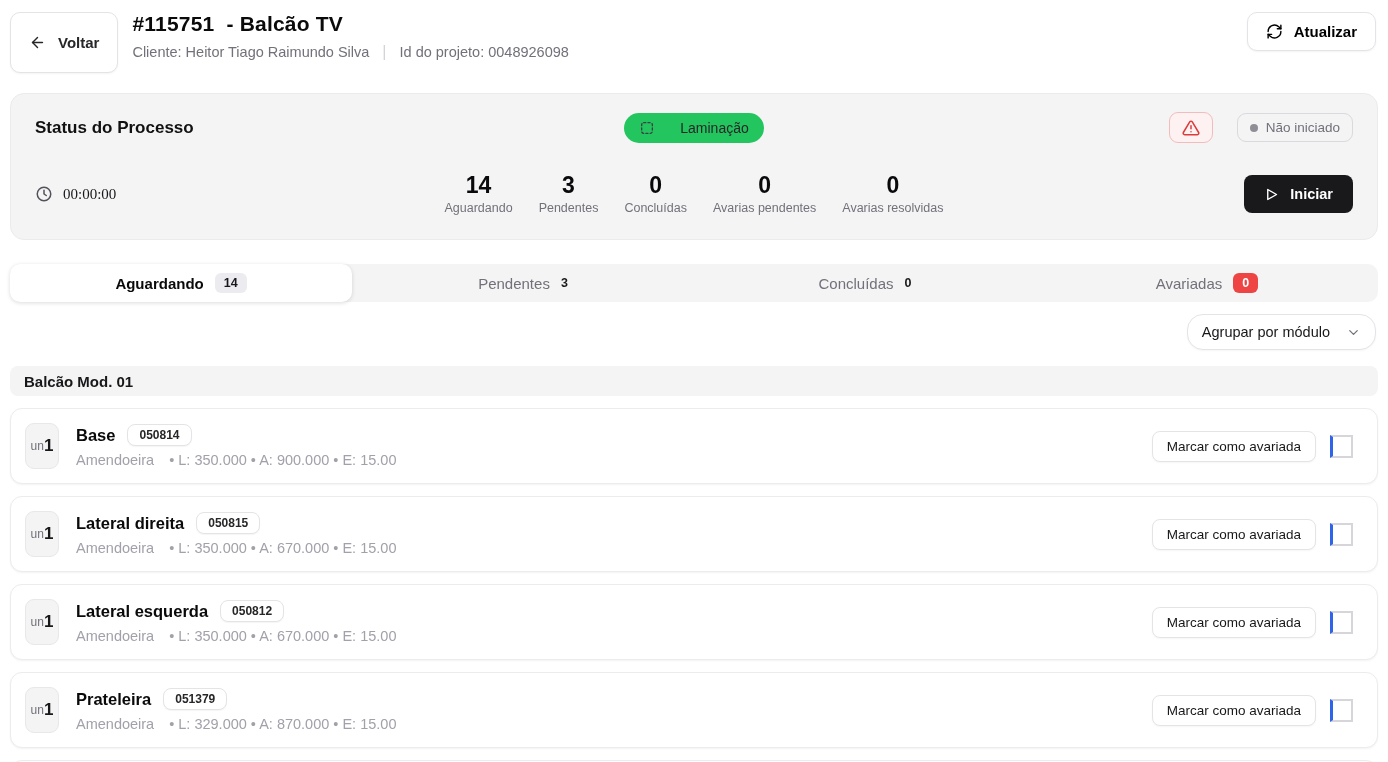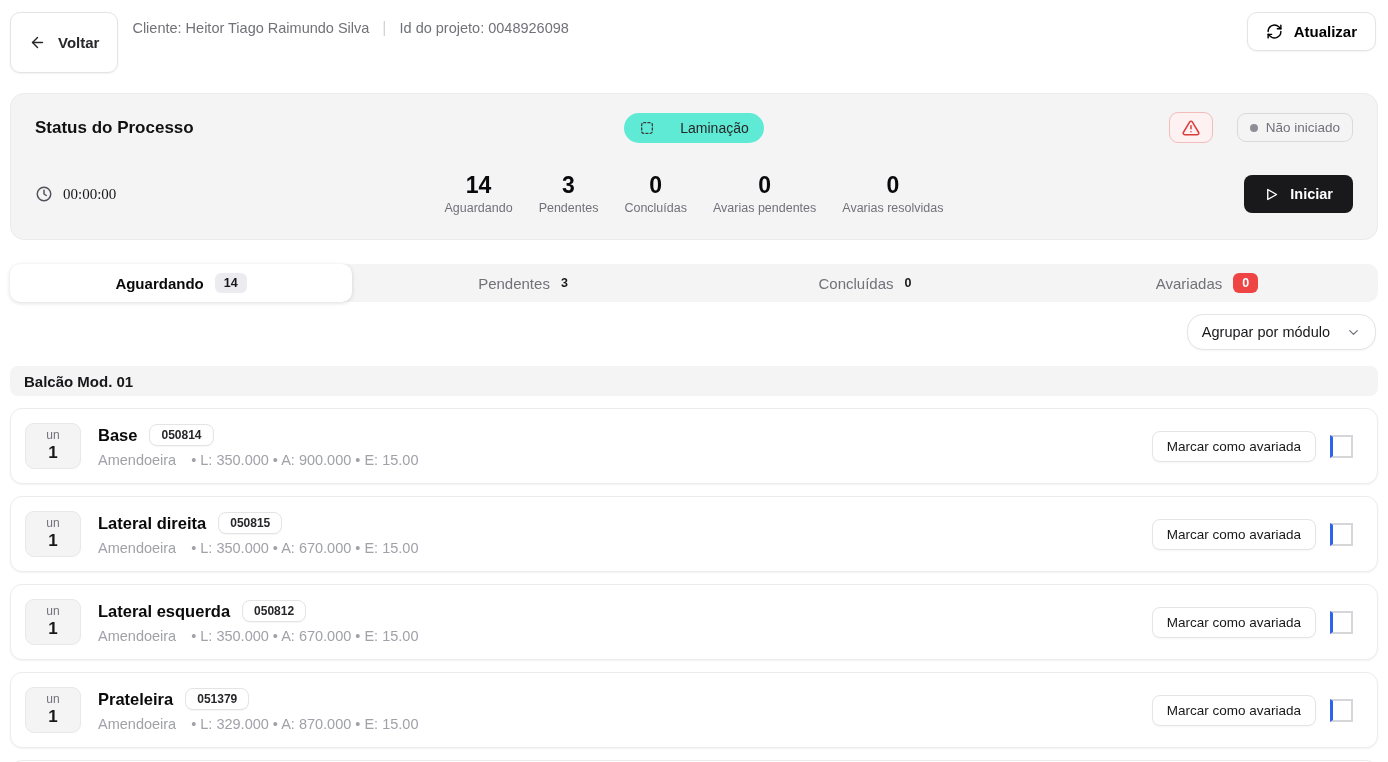--- a/index.html
+++ b/index.html
@@ -19,21 +19,21 @@
   .page-sub .sep { color:#d4d4d8; font-size:16px; }
   .refresh-btn { margin-left:auto; display:flex; align-items:center; gap:11px;
     padding:10px 18px; background:#fff; border:1px solid #e4e4e7; border-radius:10px;
     font-size:15px; font-weight:600; color:#000000; box-shadow:0 1px 2px rgba(0,0,0,.05); cursor:pointer; }
 
   
   .status-card { margin:20px 10px 0; background:#f4f4f5; border:1px solid #ebebee;
     border-radius:14px; padding:18px 24px 24px; }
   .status-top { display:grid; grid-template-columns:1fr auto 1fr; align-items:center; }
   .status-title { font-size:17px; font-weight:700; color:#111; }
-  .process-chip { display:inline-flex; align-items:center; gap:25px; background:#5eead4;
+  .process-chip { display:inline-flex; align-items:center; gap:25px; background:#22c55e;
     border-radius:999px; padding:7px 15px; font-size:14px; color:#27272a; cursor:pointer; }
   .process-chip svg { color:#3f3f46; }
   .status-top-right { display:flex; align-items:center; gap:24px; justify-self:end; }
   .warn-btn { width:44px; height:31px; display:flex; align-items:center; justify-content:center;
     background:#fdf1f1; border:1px solid #f3bcbc; border-radius:9px; color:#dc3b3b; cursor:pointer; }
   .status-badge { display:flex; align-items:center; gap:8px; border:1px solid #d9d9de;
     border-radius:9px; padding:6px 12px; font-size:13.5px; color:#71717a; background:#f4f4f5; }
   .status-dot { width:8px; height:8px; border-radius:50%; background:#8e8e96; }
 
   .status-bottom { display:grid; grid-template-columns:1fr auto 1fr; align-items:center; margin-top:30px; }
@@ -65,22 +65,22 @@
     box-shadow:0 1px 2px rgba(0,0,0,.04); cursor:pointer; }
   .group-select svg { color:#71717a; }
 
   
   .section-header { margin:16px 10px 0; background:#f4f4f5; border-radius:8px;
     padding:6px 14px; font-size:15px; font-weight:700; color:#18181b; height:30px;
     display:flex; align-items:center; }
   .card { margin:12px 10px 0; background:#fff; border:1px solid #ececee; border-radius:12px;
     height:76px; display:flex; align-items:center; padding:0 24px 0 14px;
     box-shadow:0 1px 2px rgba(0,0,0,.05); }
-  .unit-box { width:56px; height:46px; background:#f4f4f5; border:1px solid #e8e8ea;
-    border-radius:9px; display:flex; flex-direction:column; align-items:center;
+  .unit-box { width:34px; height:46px; background:#f4f4f5; border:1px solid #e8e8ea;
+    border-radius:9px; display:flex; flex-direction:row; align-items:center;
     justify-content:center; flex:none; }
   .unit-label { font-size:12px; color:#71717a; line-height:1.1; }
   .unit-value { font-size:17px; font-weight:700; color:#18181b; line-height:1.2; }
   .card-info { margin-left:17px; }
   .card-title-row { display:flex; align-items:center; gap:12px; }
   .card-title { font-size:16.5px; font-weight:700; color:#0a0a0a; }
   .code-chip { border:1px solid #e4e4e7; border-radius:8px; padding:3px 11px;
     font-size:12px; font-weight:700; color:#27272a; background:#fff;
     box-shadow:0 1px 1px rgba(0,0,0,.04); }
   .card-sub { display:flex; align-items:flex-start; gap:15px; margin-top:6px;
@@ -100,20 +100,21 @@
   <button class="back-btn">
     <span>
       <svg width="17" height="17" viewBox="0 0 24 24" fill="none" stroke="currentColor" stroke-width="2" stroke-linecap="round" stroke-linejoin="round">
           <line x1="19" y1="12" x2="5" y2="12"></line>
           <polyline points="12 19 5 12 12 5"></polyline>
         </svg>
     </span>
     <span>Voltar</span>
   </button>
   <div class="header-text">
+    <div class="page-title">#115751  - Balcão TV</div>
     <div class="page-sub">
       <span>Cliente: Heitor Tiago Raimundo Silva</span>
       <span class="sep">|</span>
       <span>Id do projeto: 0048926098</span>
     </div>
   </div>
   <button class="refresh-btn">
     <span>
       <svg width="17" height="17" viewBox="0 0 24 24" fill="none" stroke="currentColor" stroke-width="2" stroke-linecap="round" stroke-linejoin="round">
           <path d="M3 12a9 9 0 0 1 15-6.7L21 8"></path>

